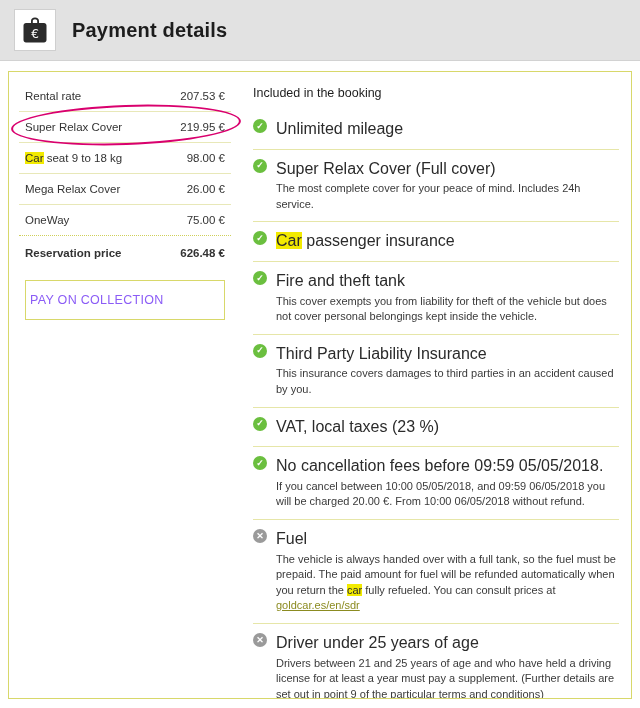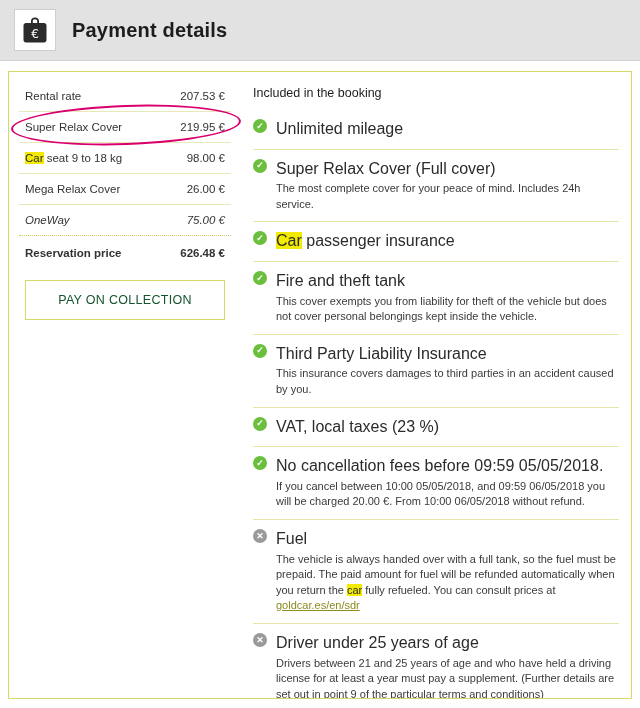--- a/index.html
+++ b/index.html
@@ -78,36 +78,34 @@
     padding: 9px 6px 9px 6px;
     border-bottom: 1px solid #e8e8b8;
     font-size: 11.5px;
     color: #333;
   }
   .price-row:first-child { padding-top: 6px; }
   .price-row .label { white-space: nowrap; }
   .price-row .amount { white-space: nowrap; }
   .price-row.dotted {
     border-bottom: 1px dotted #cfcf5a;
-    font-style: italic;
   }
   .price-row.total {
     font-weight: bold;
     border-bottom: none;
     padding-top: 11px;
     padding-bottom: 11px;
   }
   .pay-button {
     margin: 10px 6px 0 6px;
     border: 1px solid #d8d86a;
     background: #ffffff;
-    text-align: center;
     padding: 12px 4px;
     font-size: 12.5px;
-    color: #14532d;
+    color: #8b5cf6;
     cursor: pointer;
     letter-spacing: 0.3px;
   }
   
   .ellipse {
     position: absolute;
     left: 2px;
     top: 33px;
     width: 226px;
     height: 36px;

